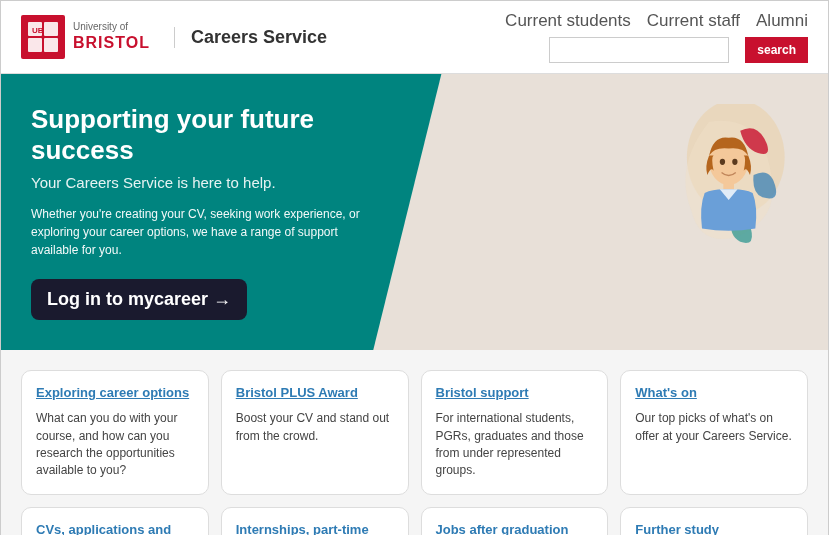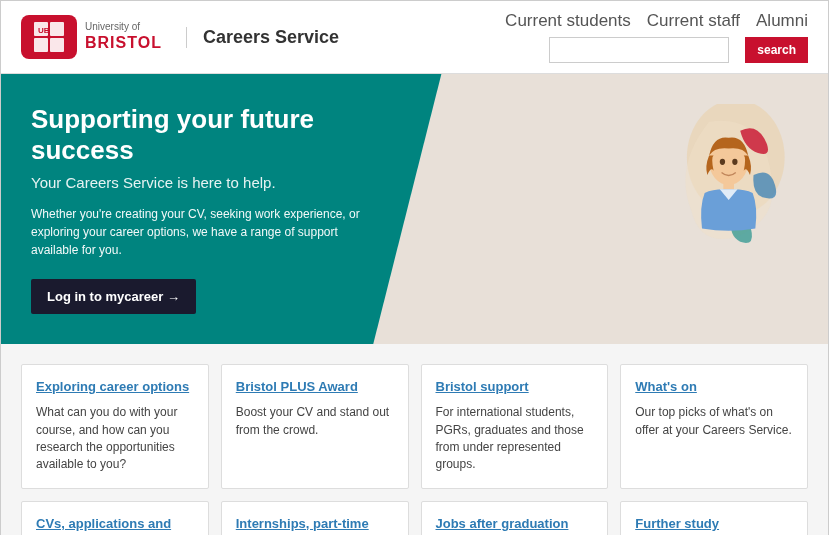--- a/index.html
+++ b/index.html
@@ -18,30 +18,30 @@
       display: flex;
       align-items: center;
       gap: 16px;
     }
     .logo {
       display: flex;
       align-items: center;
       gap: 8px;
     }
     .logo-icon {
-      width: 56px;
+      width: 44px;
       height: 44px;
       background: #c8102e;
       display: flex;
       align-items: center;
       justify-content: center;
       color: white;
       font-size: 10px;
       font-weight: bold;
-      border-radius: 8px;
+      border-radius: 2px;
       flex-shrink: 0;
     }
     .logo-text {
       font-size: 12px;
       line-height: 1.3;
       color: #333;
     }
     .logo-text span {
       display: block;
     }
@@ -125,23 +125,23 @@
       opacity: 0.95;
     }
     .hero-cta {
       display: inline-flex;
       align-items: center;
       gap: 6px;
       background: #1a1a2e;
       color: white;
       padding: 10px 16px;
       text-decoration: none;
-      font-size: 13px;
+      font-size: 18px;
       font-weight: 600;
-      border-radius: 2px;
+      border-radius: 8px;
       cursor: pointer;
       border: none;
     }
     .hero-diagonal {
       position: absolute;
       right: 0;
       top: 0;
       width: 55%;
       height: 100%;
       background: #e8e0d8;
@@ -174,21 +174,21 @@
     .cards-grid {
       display: grid;
       grid-template-columns: repeat(4, 1fr);
       gap: 12px;
       margin-bottom: 12px;
     }
     .card {
       background: white;
       border: 1px solid #ddd;
       padding: 14px;
-      border-radius: 2px;
+      border-radius: 10px;
     }
     .card-title {
       color: #2e7bb4;
       font-size: 13px;
       font-weight: 600;
       text-decoration: underline;
       cursor: pointer;
       margin-bottom: 8px;
       line-height: 1.3;
     }

